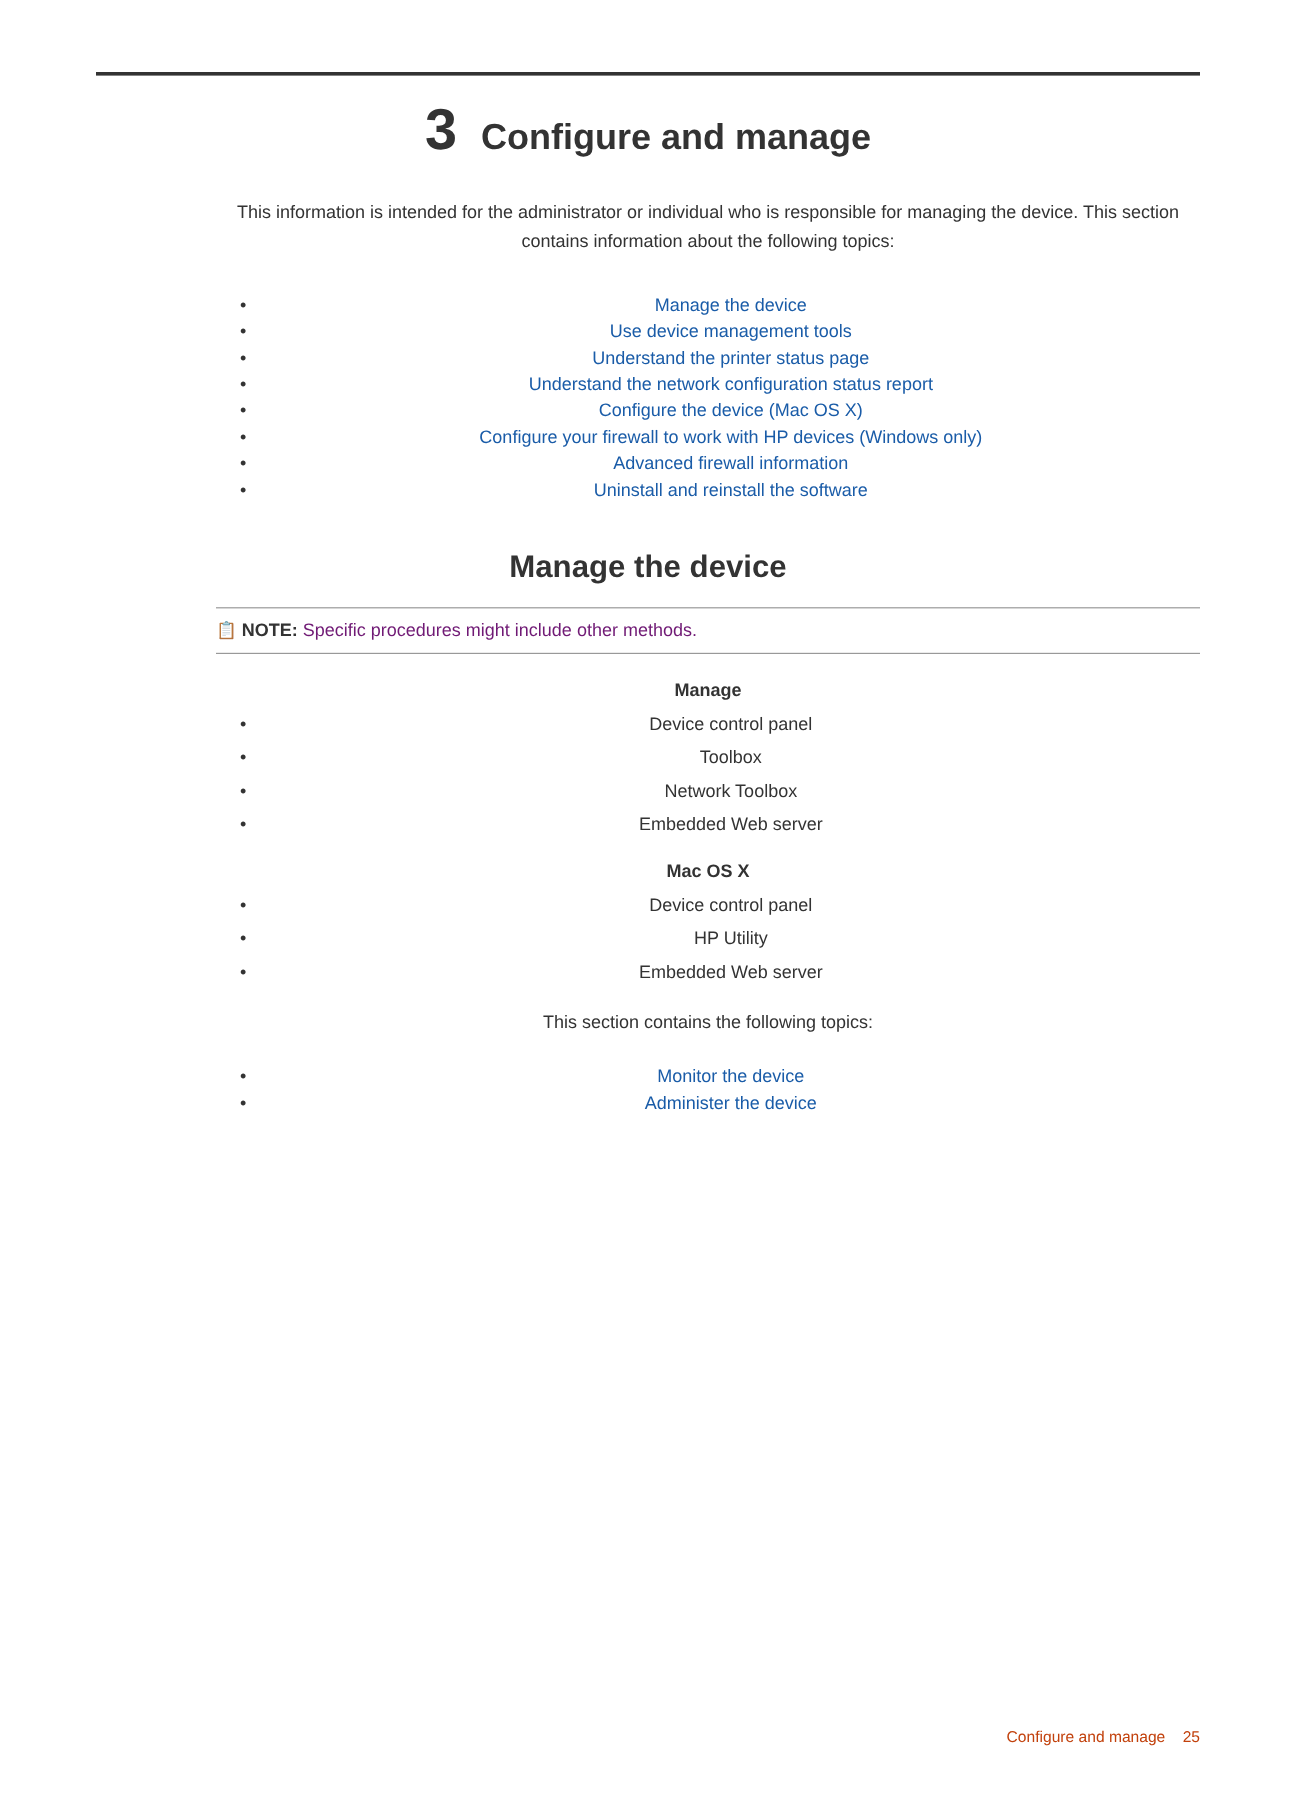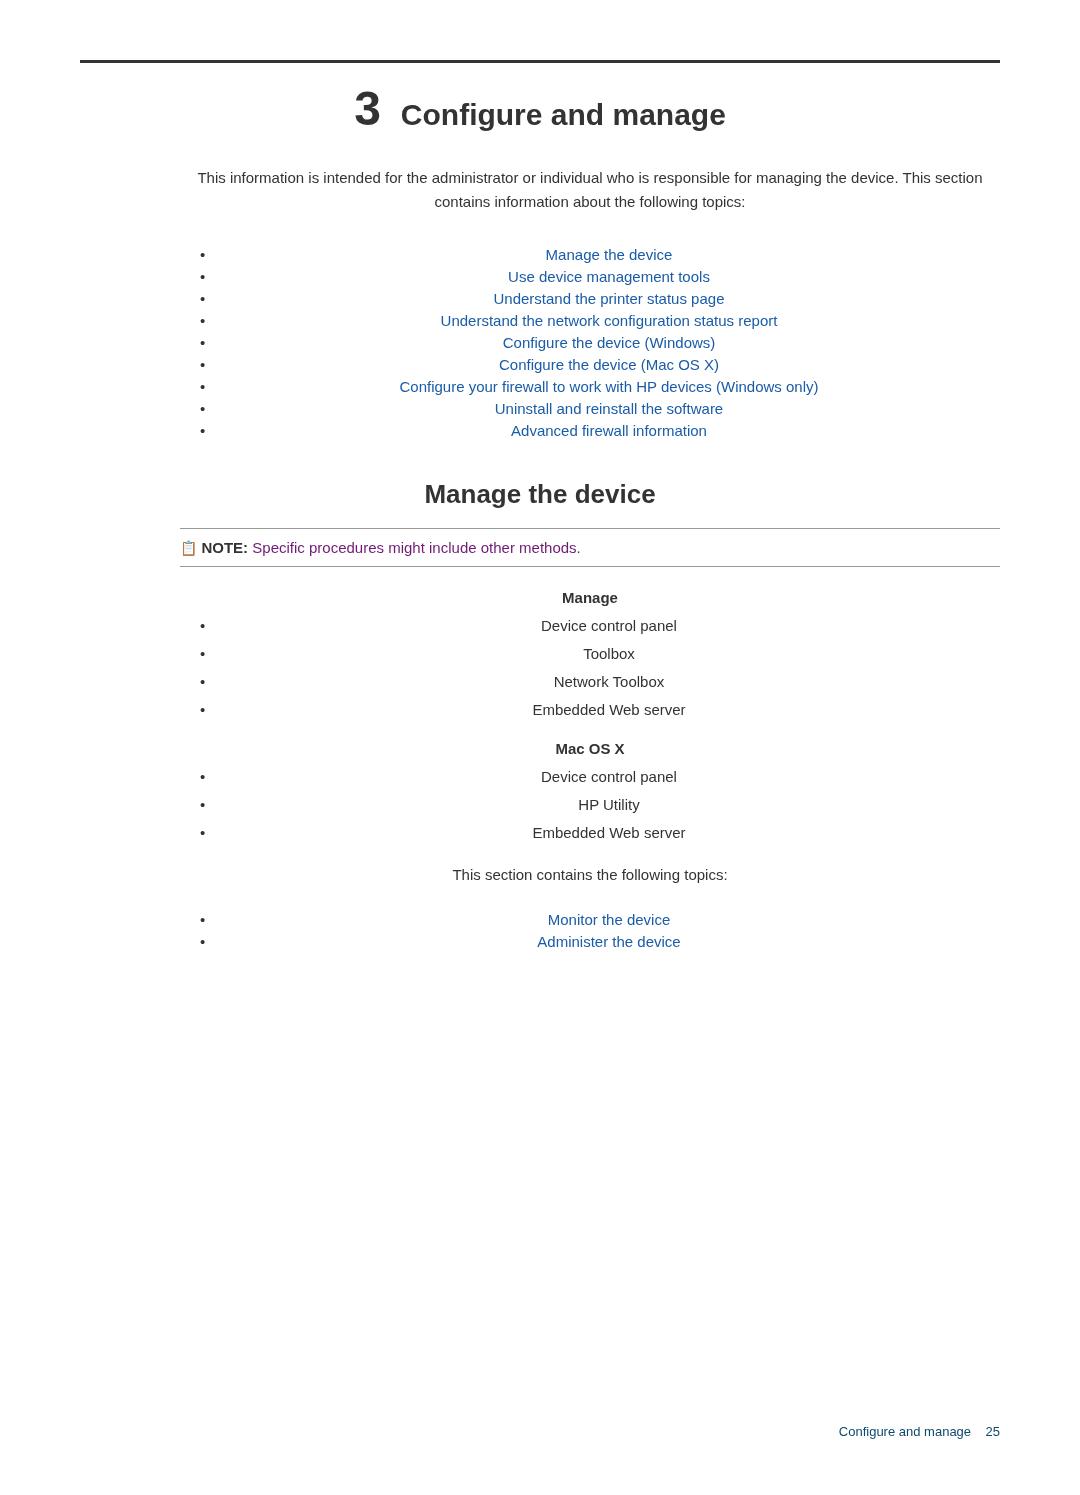--- a/index.html
+++ b/index.html
@@ -171,24 +171,24 @@
       color: #333333;
     }
 
     .link-list li a {
       color: #1a5ca8;
       text-decoration: none;
     }
 
     .page-footer {
       position: absolute;
-      bottom: 56px;
+      bottom: 40px;
       right: 80px;
       font-size: 13px;
-      color: #0c4a6e;
+      color: #c2410c;
     }
 
     .note-wrapper {
       display: flex;
       align-items: baseline;
     }
   </style>
 </head>
 <body>
 
@@ -200,25 +200,24 @@
     </h1>
   </div>
 
   <p class="intro-text">This information is intended for the administrator or individual who is responsible for managing the device. This section contains information about the following topics:</p>
 
   <ul class="toc-list">
     <li><a href="#manage">Manage the device</a></li>
     <li><a href="#tools">Use device management tools</a></li>
     <li><a href="#printer-status">Understand the printer status page</a></li>
     <li><a href="#network-status">Understand the network configuration status report</a></li>
-    <li><a href="#configure-windows">Configure the device (Windows)</a></li>
     <li><a href="#configure-mac">Configure the device (Mac OS X)</a></li>
     <li><a href="#firewall">Configure your firewall to work with HP devices (Windows only)</a></li>
+    <li><a href="#advanced-firewall">Advanced firewall information</a></li>
     <li><a href="#uninstall">Uninstall and reinstall the software</a></li>
-    <li><a href="#advanced-firewall">Advanced firewall information</a></li>
   </ul>
 
   <div id="manage">
     <h2 class="section-title">Manage the device</h2>
 
     <div class="section-content">
 
 
       <div class="note-box">
         <span class="note-wrapper">

